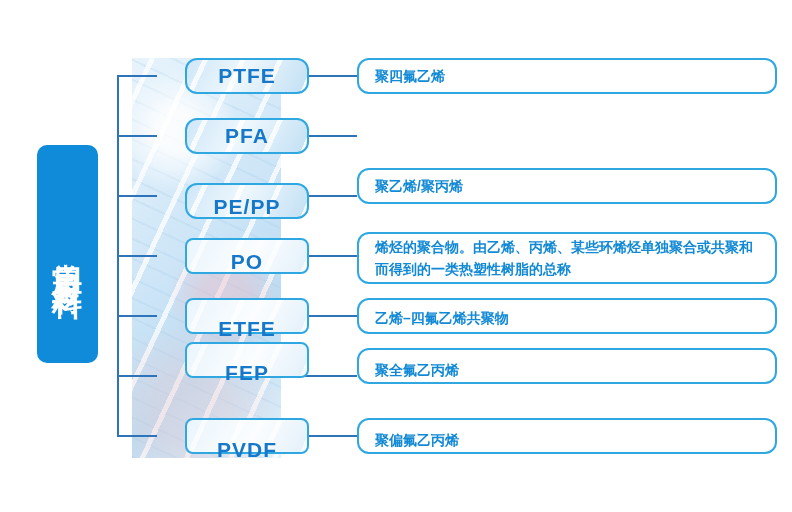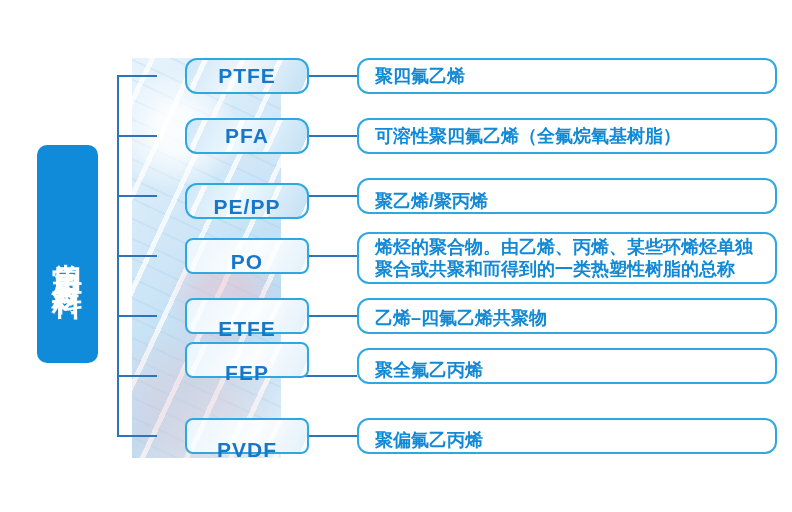--- a/index.html
+++ b/index.html
@@ -56,21 +56,21 @@
   }
   .desc-box{
     position:absolute;left:357px;width:420px;height:36px;
     border:2px solid #2fa8e1;border-radius:12px;box-sizing:border-box;
     background:#ffffff;
     display:flex;align-items:center;
     padding:0 14px 0 16px;
   }
   .desc-box.tall{height:52px;}
   .desc-label{
-    color:#1289d4;font-size:18px;font-weight:bold;line-height:22px;
+    color:#1289d4;font-size:14px;font-weight:bold;line-height:22px;
     transform:translateY(var(--doff,0px));
   }
 </style>
 </head>
 <body>
 
 <div id="canvas">
 
   <div id="texture-strip"></div>
 
@@ -87,30 +87,27 @@
   </div>
   <div class="desc-box" style="top:58px;">
     <span class="desc-label">聚四氟乙烯</span>
   </div>
 
   <div class="hline branch" style="top:135px;"></div>
   <div class="hline link" style="top:135px;"></div>
   <div class="abbr-box" style="top:118px;">
     <span class="abbr-label">PFA</span>
   </div>
-  <div class="desc-box" style="top:118px;">
-    <span class="desc-label">可溶性聚四氟乙烯（全氟烷氧基树脂）</span>
-  </div>
 
   <div class="hline branch" style="top:195px;"></div>
   <div class="hline link" style="top:195px;"></div>
   <div class="abbr-box" style="top:183px;text-align:right;">
     <span class="abbr-label" style="--toff:6px;">PE/PP</span>
   </div>
-  <div class="desc-box" style="top:178px;align-items:flex-end;">
+  <div class="desc-box" style="top:168px;">
     <span class="desc-label">聚乙烯/聚丙烯</span>
   </div>
 
   <div class="hline branch" style="top:255px;"></div>
   <div class="hline link" style="top:255px;"></div>
   <div class="abbr-box pale" style="top:238px;">
     <span class="abbr-label" style="--toff:6px;">PO</span>
   </div>
   <div class="desc-box tall" style="top:232px;">
     <span class="desc-label">烯烃的聚合物。由乙烯、丙烯、某些环烯烃单独聚合或共聚和而得到的一类热塑性树脂的总称</span>

